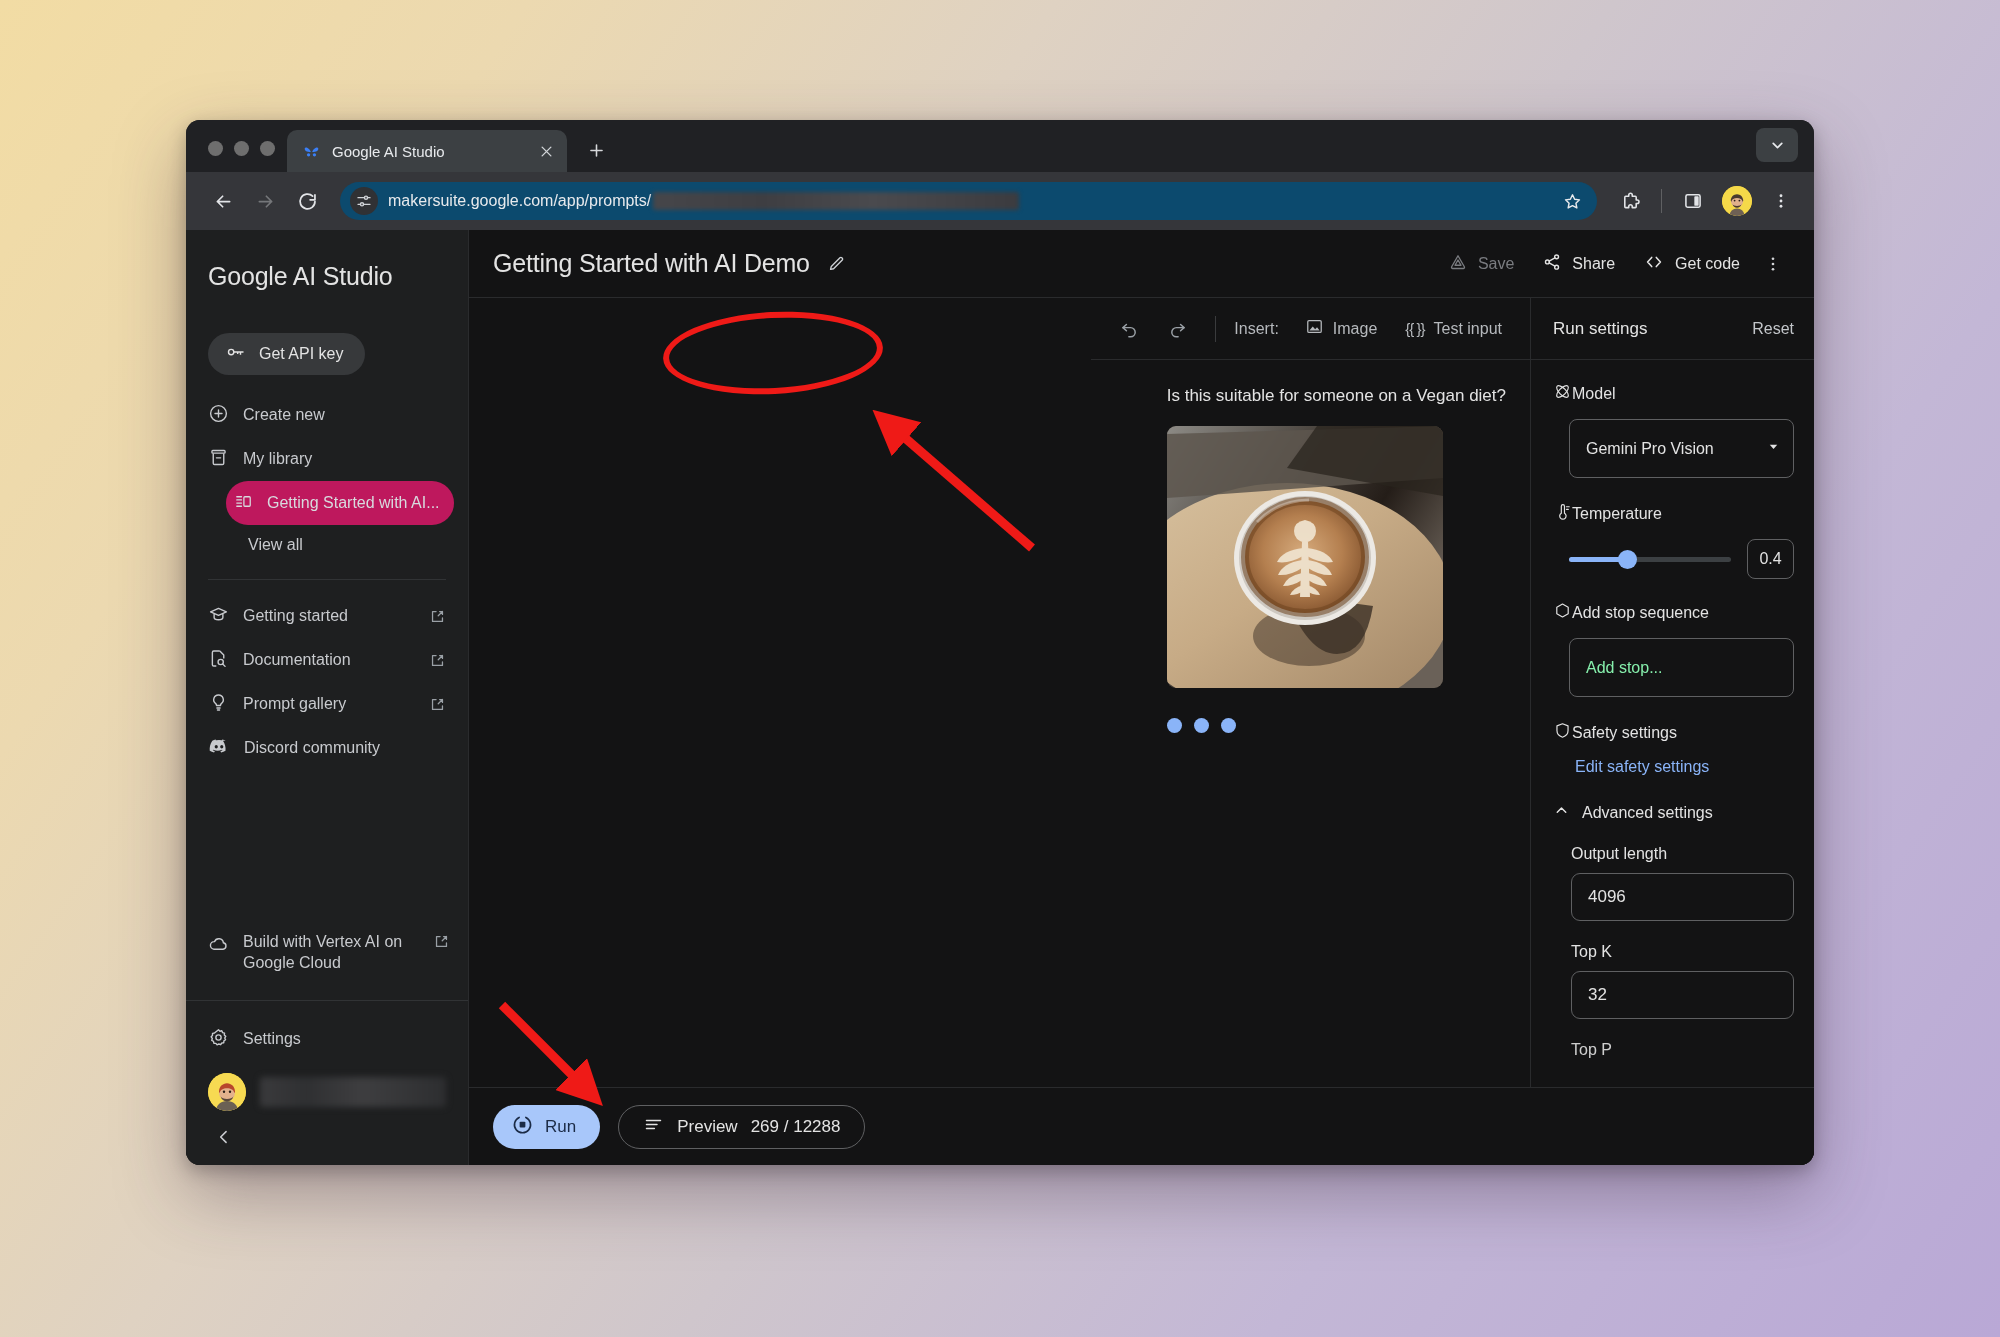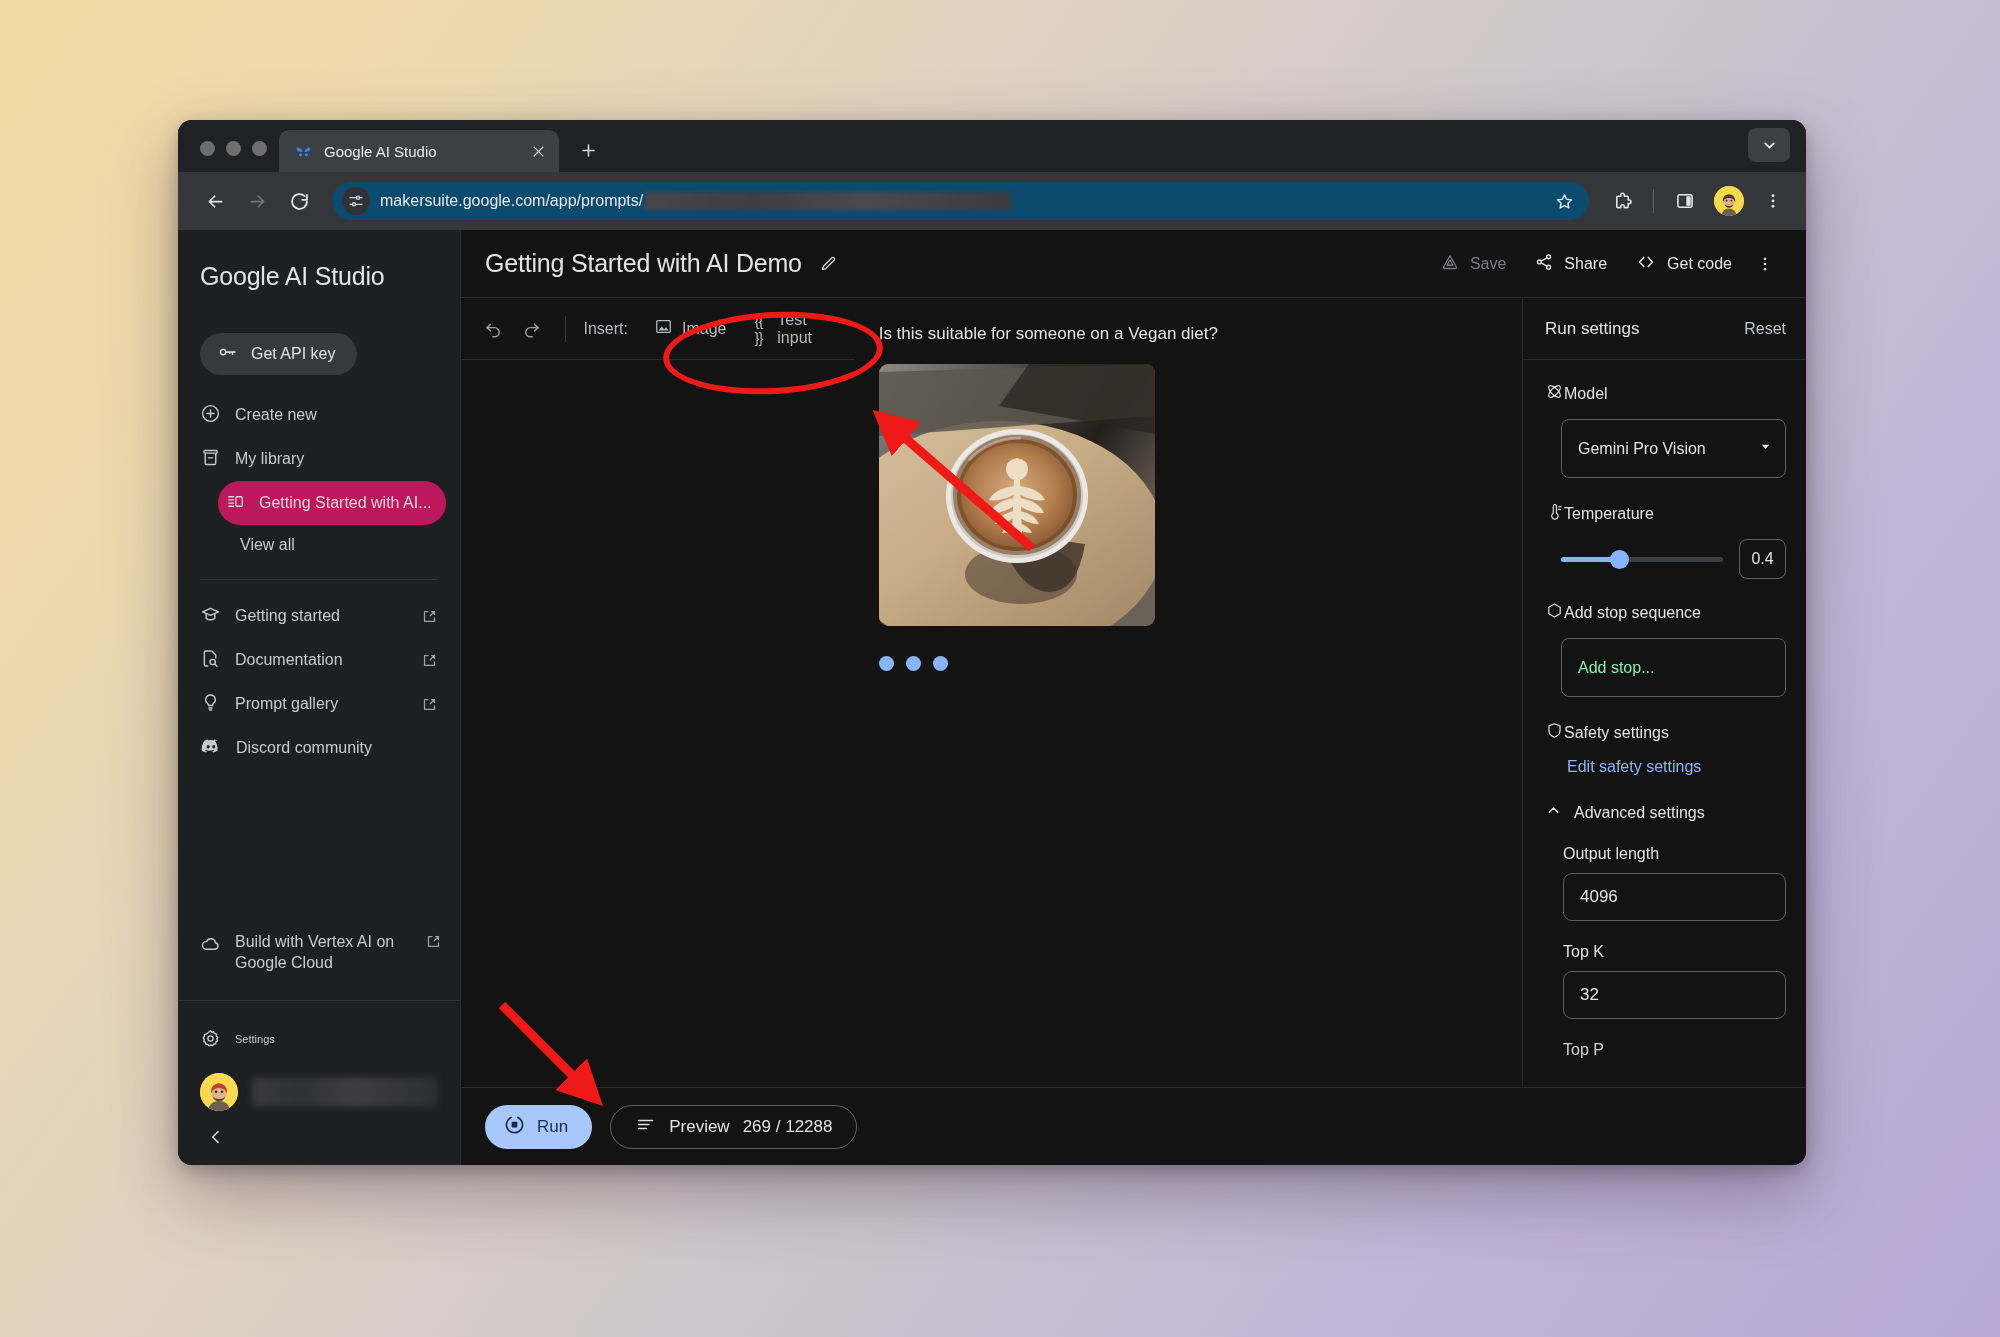--- a/index.html
+++ b/index.html
@@ -7,21 +7,21 @@
     width: 2000px; height: 1337px; overflow: hidden;
     font-family: "Liberation Sans", sans-serif;
   }
   body {
     background: linear-gradient(125deg, #f2dca4 0%, #ecd9b0 18%, #dfd2c2 36%, #cfc6cc 55%, #c3b7d6 75%, #b9a8d6 100%);
     position: relative;
   }
 
   
   #browser-window {
-    position: absolute; left: 178px; top: 120px;
+    position: absolute; left: 186px; top: 120px;
     width: 1628px; height: 1045px;
     background: #202124; border-radius: 14px;
     box-shadow: 0 28px 70px rgba(60,40,60,.38), 0 6px 18px rgba(0,0,0,.25);
     overflow: hidden;
     display: flex; flex-direction: column;
   }
 
   
   #tabstrip {
     height: 52px; background: #202124; position: relative;
@@ -99,21 +99,21 @@
   .sb-div { height: 1px; background: #313335; margin: 14px 22px; }
   .ext { width: 17px; height: 17px; flex: 0 0 17px; color:#9aa0a6; }
   #nav-spacer { flex: 1; }
   #vertex-row {
     display: flex; gap: 14px; color: #c8cace; font-size: 16px; padding: 0 18px 0 22px;
     align-items: flex-start; line-height: 1.35;
   }
   #vertex-row .lbl { flex: 1; }
   #sidebar-bottom-div { height: 1px; background: #313335; margin: 26px 0 0 0; }
   #settings-row {
-    display: flex; align-items: center; gap: 14px; color: #c8cace; font-size: 11px;
+    display: flex; align-items: center; gap: 14px; color: #c8cace; font-size: 16px;
     height: 56px; padding: 0 22px; margin-top: 10px;
   }
   #account-row { display: flex; align-items: center; gap: 14px; padding: 0 22px; height: 50px; }
   #account-avatar {
     width: 38px; height: 38px; border-radius: 50%; flex: 0 0 38px; overflow: hidden;
     background: radial-gradient(circle at 50% 45%, #f7e05e 0%, #f3d63f 62%, #e8c727 100%);
     position: relative;
   }
   #account-redact {
     flex: 1; height: 30px; border-radius: 4px;
@@ -129,21 +129,21 @@
     border-bottom: 1px solid #2a2b2d; flex: 0 0 68px;
   }
   #prompt-title { color: #e3e3e3; font-size: 25px; letter-spacing:-.2px; }
   #edit-title-btn { width: 34px; height: 34px; display:flex;align-items:center;justify-content:center; color:#cfd2d6; margin-left: 10px;}
   #head-spacer { flex: 1; }
   .headbtn { display:flex; align-items:center; gap: 10px; color:#e3e3e3; font-size:16px; padding: 0 14px; height: 40px; border-radius: 20px;}
   .headbtn.muted { color: #7a7c80; }
   #more-btn { width: 38px; height: 38px; display:flex;align-items:center;justify-content:center; color:#d3d5d8;}
 
   #main-split { flex: 1; display: flex; min-height: 0; }
-  #editor-col { flex: 1; display: flex; flex-direction: row; min-width: 0; border-right: 1px solid #2a2b2d; }
+  #editor-col { flex: 1; display: flex; flex-direction: column; min-width: 0; border-right: 1px solid #2a2b2d; align-items: flex-end; }
 
   #insert-bar {
     height: 62px; flex: 0 0 62px; display: flex; align-items: center; gap: 8px;
     padding: 0 18px; border-bottom: 1px solid #2a2b2d; position: relative;
   }
   .ibtn { width: 40px; height: 40px; display:flex;align-items:center;justify-content:center; color:#9aa0a6; border-radius: 50%;}
   #insert-div { width: 1px; height: 26px; background: #3a3b3d; margin: 0 10px; }
   #insert-label { color: #b6b9bd; font-size: 16px; margin-right: 8px; }
   .chipbtn { display:flex;align-items:center;gap:9px;color:#b6b9bd;font-size:16px;height:38px;padding:0 10px;border-radius:19px;}
   .brace { font-size: 15px; color:#b6b9bd; letter-spacing:-1px; }

